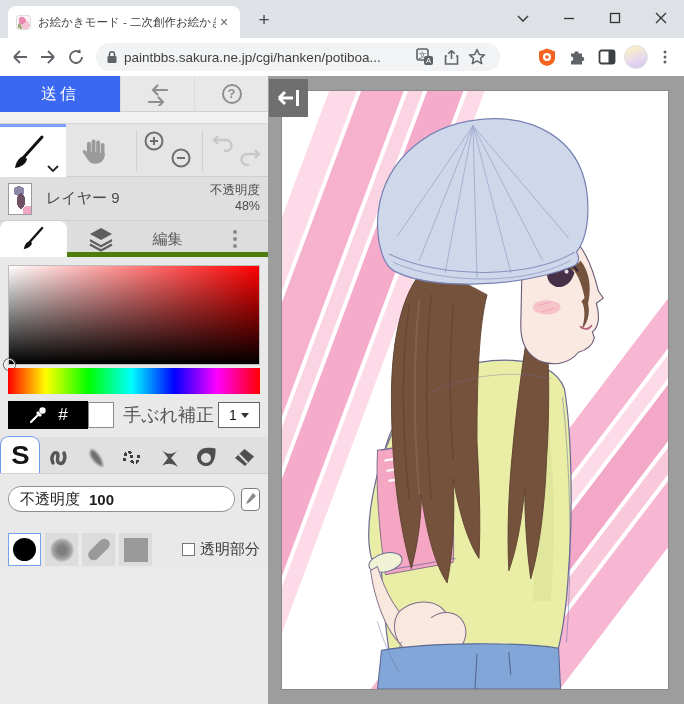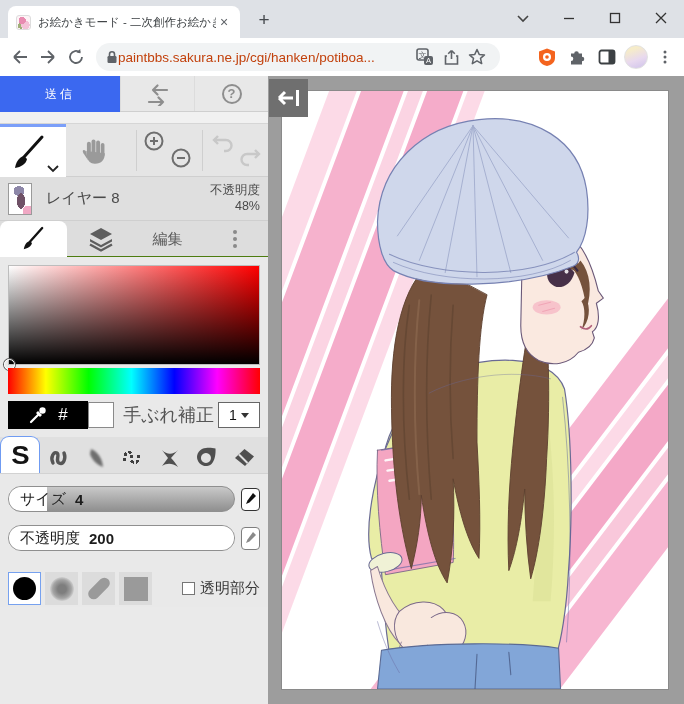--- a/index.html
+++ b/index.html
@@ -17,49 +17,49 @@
   .tab-title{flex:1;font-size:11.5px;color:#3c4043;white-space:nowrap;overflow:hidden;}
   .tab-close{flex:none;width:16px;height:16px;display:flex;align-items:center;justify-content:center;color:#5f6368;font-size:14px;border-radius:50%;}
   .newtab{position:absolute;left:252px;top:8px;width:24px;height:24px;display:flex;align-items:center;justify-content:center;font-size:19px;color:#45494e;border-radius:50%;}
   .win-controls{position:absolute;right:0;top:0;height:36px;display:flex;}
   .win-btn{width:46px;height:36px;display:flex;align-items:center;justify-content:center;}
 
   
   .addressbar{position:absolute;left:0;top:38px;width:684px;height:38px;background:#fff;display:flex;align-items:center;padding:0 6px;}
   .nav-btn{width:28px;height:28px;display:flex;align-items:center;justify-content:center;flex:none;}
   .omnibox{flex:none;width:404px;height:28px;margin-left:6px;background:#f1f3f4;border-radius:14px;display:flex;align-items:center;padding:0 10px;}
-  .url-text{font-size:13.5px;color:#c2410c;white-space:nowrap;overflow:hidden;flex:1;margin-left:0;}
+  .url-text{font-size:13.5px;color:#404040;white-space:nowrap;overflow:hidden;flex:1;margin-left:6px;}
   .bar-icons{display:flex;align-items:center;margin-left:6px;gap:4px;}
   .bar-icon{width:26px;height:26px;display:flex;align-items:center;justify-content:center;flex:none;}
   .avatar{width:24px;height:24px;border-radius:50%;background:linear-gradient(160deg,#f6ecc9 20%,#e8d9ef 60%,#cfc3ea 100%);border:1px solid #e2e2e2;}
 
   
   .app{position:absolute;left:0;top:76px;width:684px;height:628px;display:flex;}
   .panel{width:268px;flex:none;display:flex;flex-direction:column;background:#e9e9e9;}
 
   .p-header{height:36px;display:flex;background:#e8e8e8;border-bottom:1px solid #cfcfcf;}
-  .send-btn{width:120px;height:36px;background:#3b68f0;color:#fff;font-size:12px;letter-spacing:3px;display:flex;align-items:center;justify-content:center;}
+  .send-btn{width:120px;height:36px;background:#3b68f0;color:#fff;font-size:16px;letter-spacing:3px;display:flex;align-items:center;justify-content:center;}
   .hdr-cell{width:74px;height:35px;display:flex;align-items:center;justify-content:center;border-left:1px solid #dcdcdc;}
   .help-circle{width:20px;height:20px;border:2px solid #8e8e8e;border-radius:50%;display:flex;align-items:center;justify-content:center;font-size:13px;font-weight:bold;color:#8e8e8e;}
 
   .p-gap{height:12px;background:#f1f1f1;border-bottom:1px solid #d6d6d6;}
 
   .p-tools{height:53px;background:#e5e5e5;position:relative;border-bottom:1px solid #cfcfcf;}
   .tool-active{position:absolute;left:0;top:0;width:66px;height:53px;background:#fff;border-top:3px solid #7b9ff9;}
   .tool-sep{position:absolute;top:6px;width:1px;height:41px;background:#cfcfcf;}
 
   .p-layer{height:44px;background:#dfdfdf;display:flex;align-items:center;padding:0 8px;border-bottom:1px solid #cfcfcf;}
   .layer-thumb{width:24px;height:32px;flex:none;border:1px solid #9a9a9a;
     background:radial-gradient(7px 13px at 12px 17px,#6f5166 60%,transparent 61%),
                radial-gradient(9px 8px at 10px 7px,#8d87a8 60%,transparent 61%),
                radial-gradient(9px 9px at 19px 27px,#f0a8c4 60%,transparent 61%),#fff;}
   .layer-name{font-size:15px;color:#4a4a4a;margin-left:14px;}
   .layer-op{margin-left:auto;text-align:right;font-size:12.5px;color:#4a4a4a;line-height:1.25;}
 
-  .p-tabs{height:36px;background:#dddddd;display:flex;border-bottom:1px solid #4d7c0f;}
+  .p-tabs{height:36px;background:#dddddd;display:flex;border-bottom:5px solid #4d7c0f;}
   .ptab{width:67px;height:36px;display:flex;align-items:center;justify-content:center;color:#5a5a5a;font-size:15px;}
   .ptab.active{background:#fff;border-radius:8px 8px 0 0;}
 
   .p-color{background:#e9e9e9;padding:8px 8px 2px 8px;}
   .sv-box{position:relative;height:100px;border:1px solid #bdbdbd;
     background:linear-gradient(to bottom,rgba(0,0,0,0) 0%,#000 100%),linear-gradient(to right,#fff 0%,#f00 100%);}
   .sv-cursor{position:absolute;left:-5px;bottom:-6px;width:11px;height:11px;border-radius:50%;border:1.5px solid #fff;box-shadow:0 0 0 1px #555;}
   .hue-bar{position:relative;height:26px;margin-top:3px;
     background:linear-gradient(to right,#f00 0%,#ff0 15%,#0f0 32%,#0ff 49%,#00f 66%,#f0f 83%,#f00 100%);}
 
@@ -278,21 +278,21 @@
         <div style="position:absolute;left:238px;top:22px;">
           <svg width="24" height="22" viewBox="0 0 24 22">
               <path d="M17,4 L21,8 L17,12" fill="none" stroke="#c8c8c8" stroke-width="2.4"></path>
               <path d="M20.5,8 H9 a5.5,5.5 0 0 0 0,11 h2" fill="none" stroke="#c8c8c8" stroke-width="2.4"></path>
             </svg>
         </div>
       </div>
 
       <div class="p-layer">
         <div class="layer-thumb"></div>
-        <div class="layer-name">レイヤー 8</div>
+        <div class="layer-name">レイヤー 9</div>
         <div class="layer-op">
           <div>不透明度</div>
           <div>48%</div>
         </div>
       </div>
 
       <div class="p-tabs">
         <div class="ptab active">
           <svg width="30" height="30" viewBox="0 0 44 44">
             <line x1="34" y1="6" x2="16" y2="26" stroke="#111" stroke-width="3.4" stroke-linecap="round"></line>
@@ -375,38 +375,24 @@
           <svg width="24" height="24" viewBox="0 0 24 24">
               <path d="M12.5,3 L22,10.5 L13,20 L3,12 Z" fill="#4f4f4f"></path>
               <line x1="7" y1="8.5" x2="15.5" y2="17" stroke="#e0e0e0" stroke-width="2"></line>
             </svg>
         </div>
       </div>
 
       <div class="p-sliders">
         <div class="slider-row">
           <div class="pill">
-            <div class="pill-fill" style="width:17%;"></div>
-            <div class="pill-text">
-              <span>サイズ</span>
-              <span class="pill-val">4</span>
-            </div>
-          </div>
-          <div class="pen-btn">
-            <svg width="12" height="14" viewBox="0 0 12 14">
-                <path d="M8,1 L11,4 L4.5,10.5 L1,12 L2.5,8.5 Z" fill="#111"></path>
-              </svg>
-          </div>
-        </div>
-        <div class="slider-row">
-          <div class="pill">
             <div class="pill-fill" style="width:100%;"></div>
             <div class="pill-text">
               <span>不透明度</span>
-              <span class="pill-val">200</span>
+              <span class="pill-val">100</span>
             </div>
           </div>
           <div class="pen-btn dim">
             <svg width="12" height="14" viewBox="0 0 12 14">
                 <path d="M8,1 L11,4 L4.5,10.5 L1,12 L2.5,8.5 Z" fill="#8a8a8a"></path>
               </svg>
           </div>
         </div>
       </div>
 

